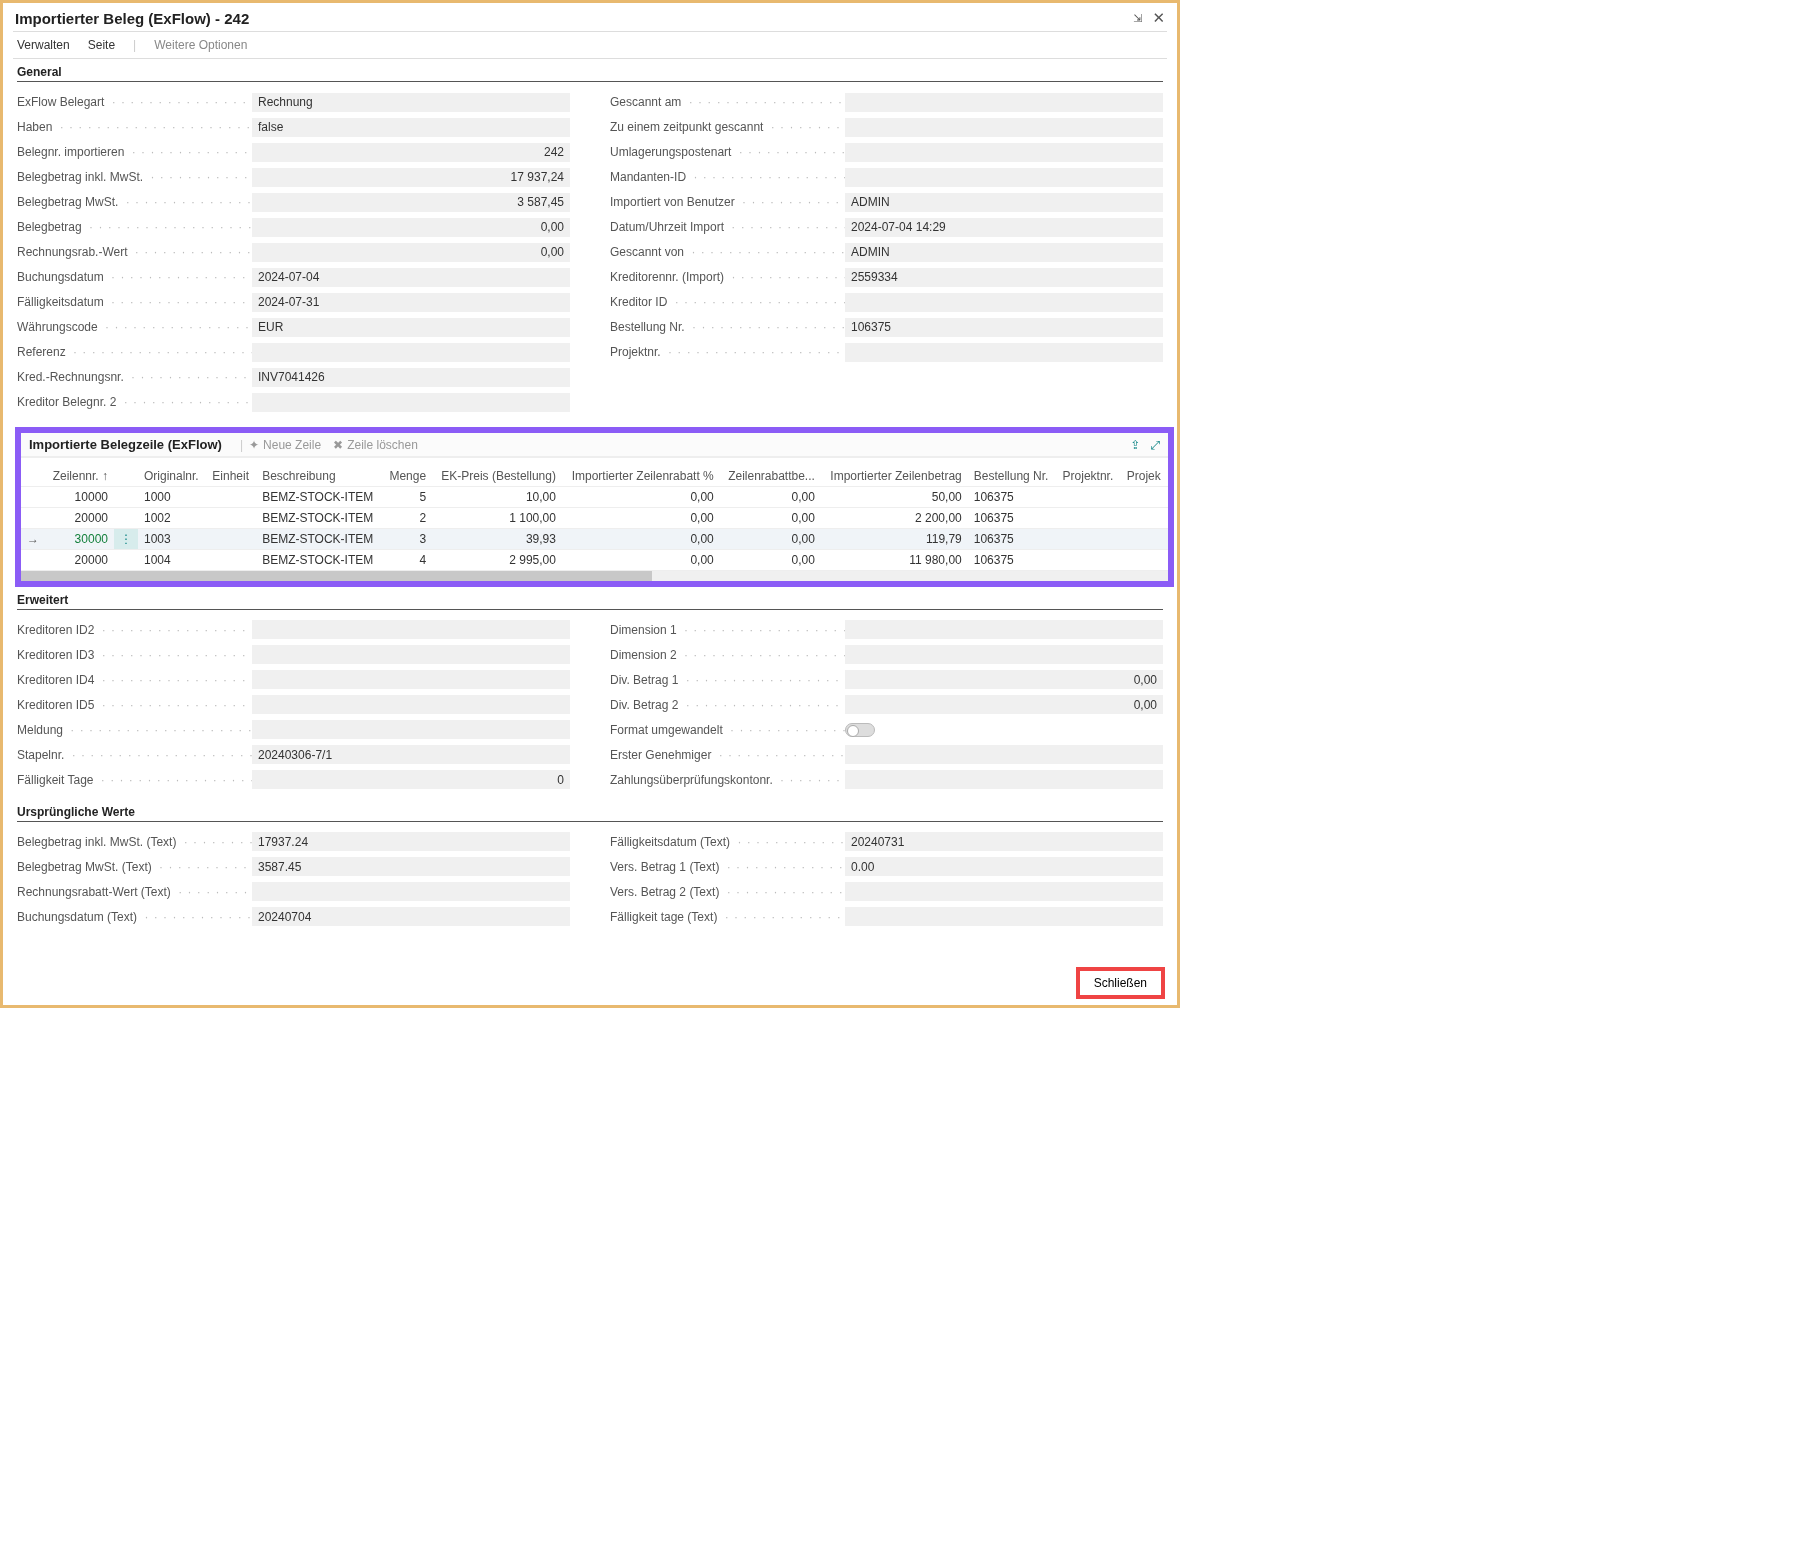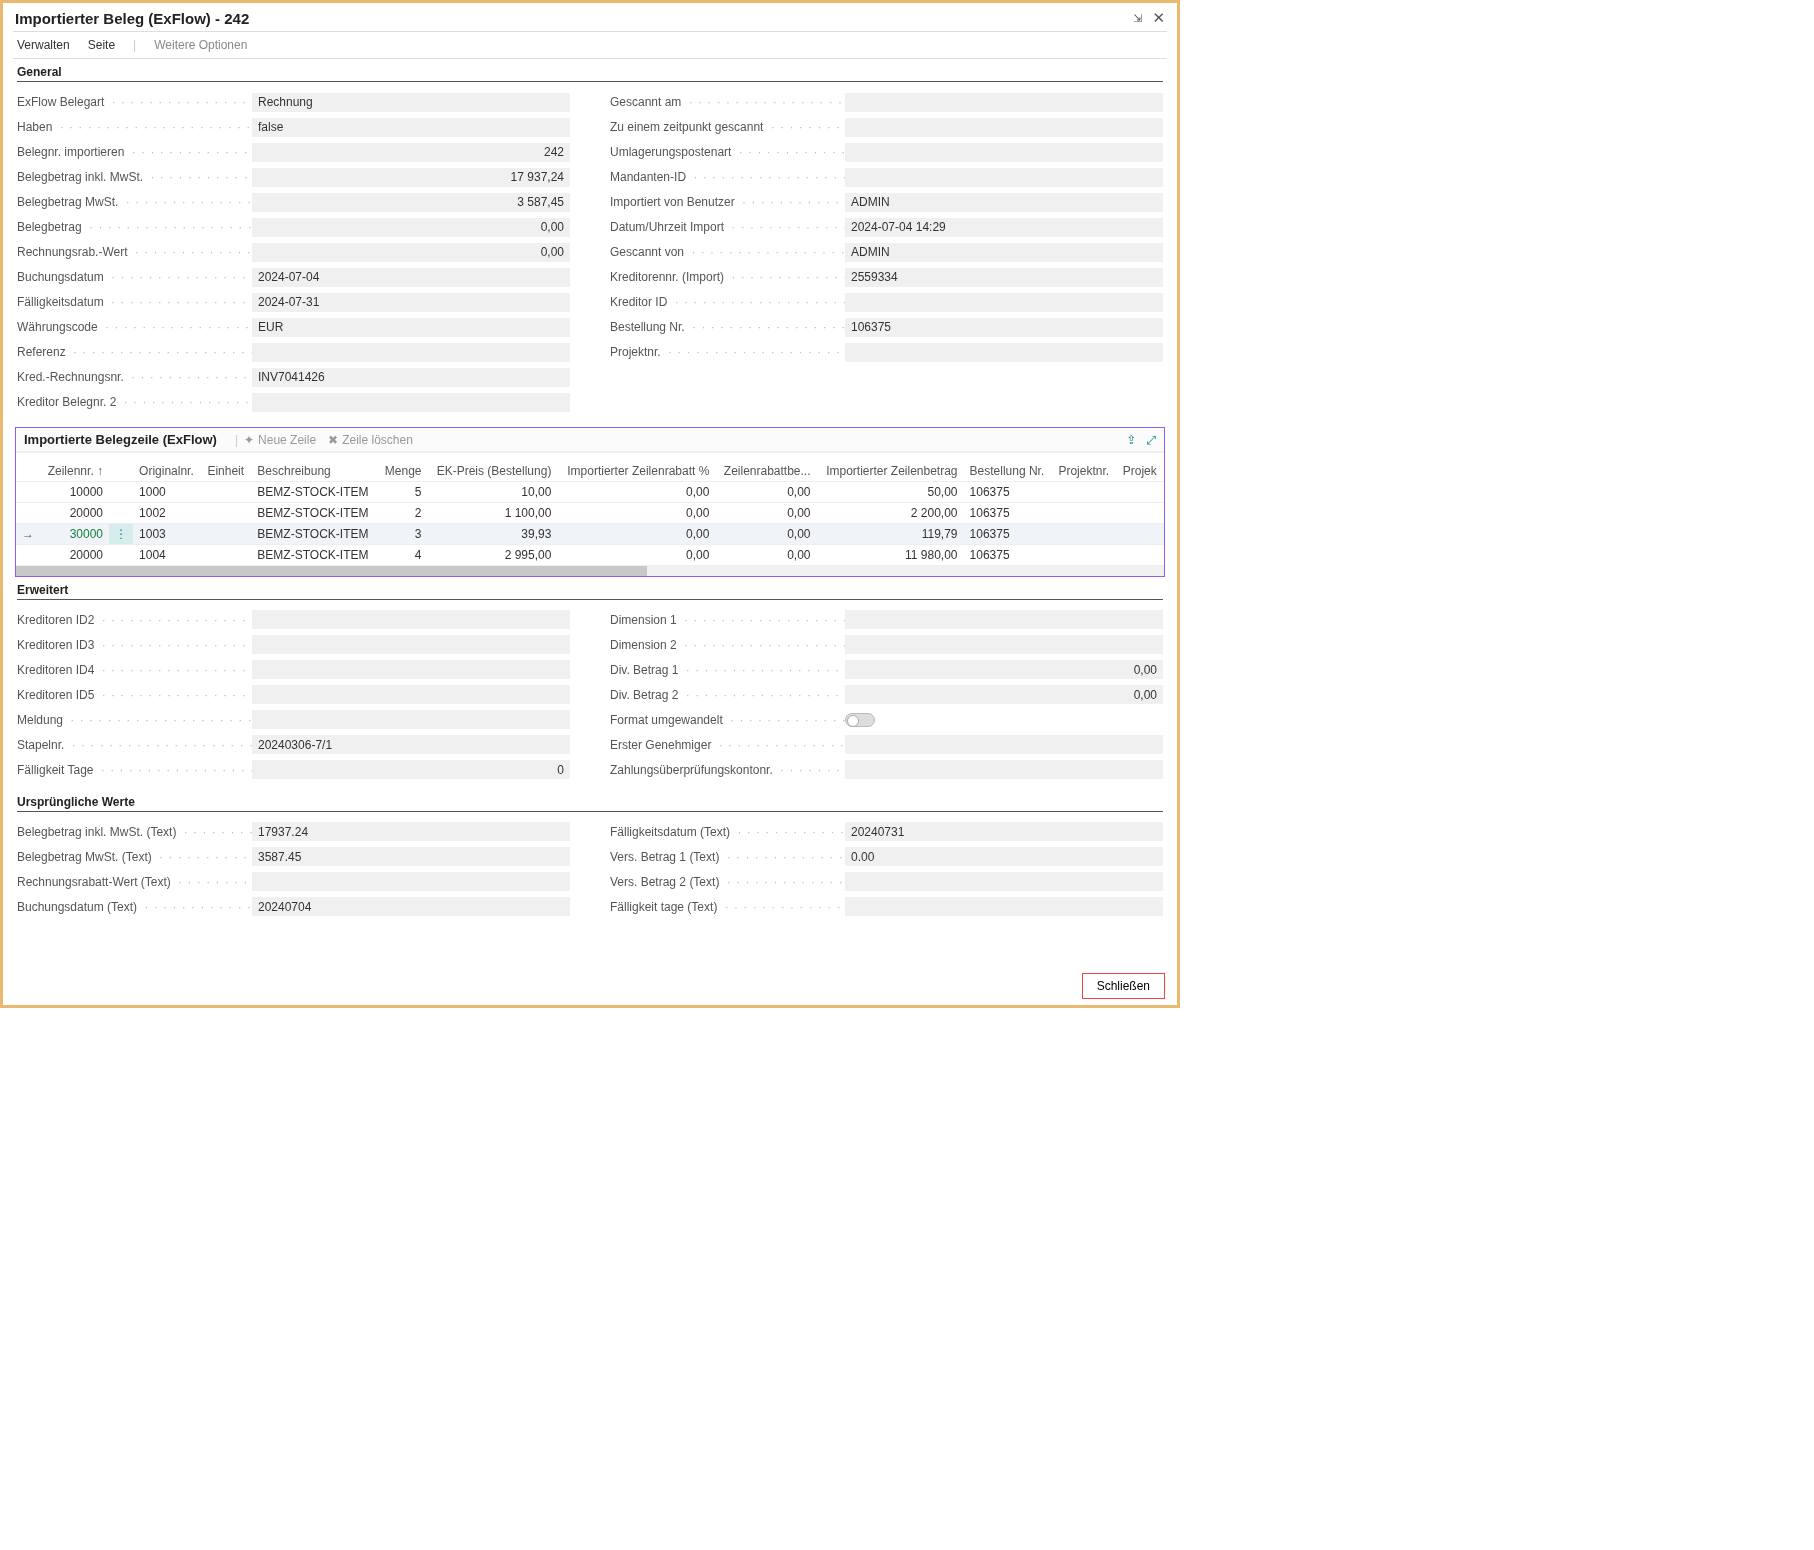--- a/index.html
+++ b/index.html
@@ -84,22 +84,22 @@
     background: #f0f0f0;
     border: none;
     height: 19px;
     padding: 2px 6px;
     font-size: 12px;
     color: #333;
     font-family: inherit;
   }
   .field-input.rtl { text-align: right; }
   .subpanel {
-    margin: 6px 12px 0 12px;
-    border: 1px solid #8b5cf6;
+    margin: 6px 3px 0 12px;
+    border: 6px solid #8b5cf6;
     background: #fff;
   }
   .subpanel-head {
     display:flex;
     align-items:center;
     padding: 4px 8px;
     background: #fbfbfb;
     border-bottom:1px solid #eee;
   }
   .subpanel-title {
@@ -175,21 +175,21 @@
     background:#fff;
     border-radius:50%;
     border:1px solid #aaa;
   }
   .footer {
     position:absolute;
     bottom:6px;
     right:12px;
   }
   .btn {
-    border:1px solid #ef4444;
+    border:4px solid #ef4444;
     background:#fff;
     padding:5px 14px;
     font-size:12px;
     cursor:pointer;
   }
 </style>
 </head>
 <body>
 
 <div class="header">

